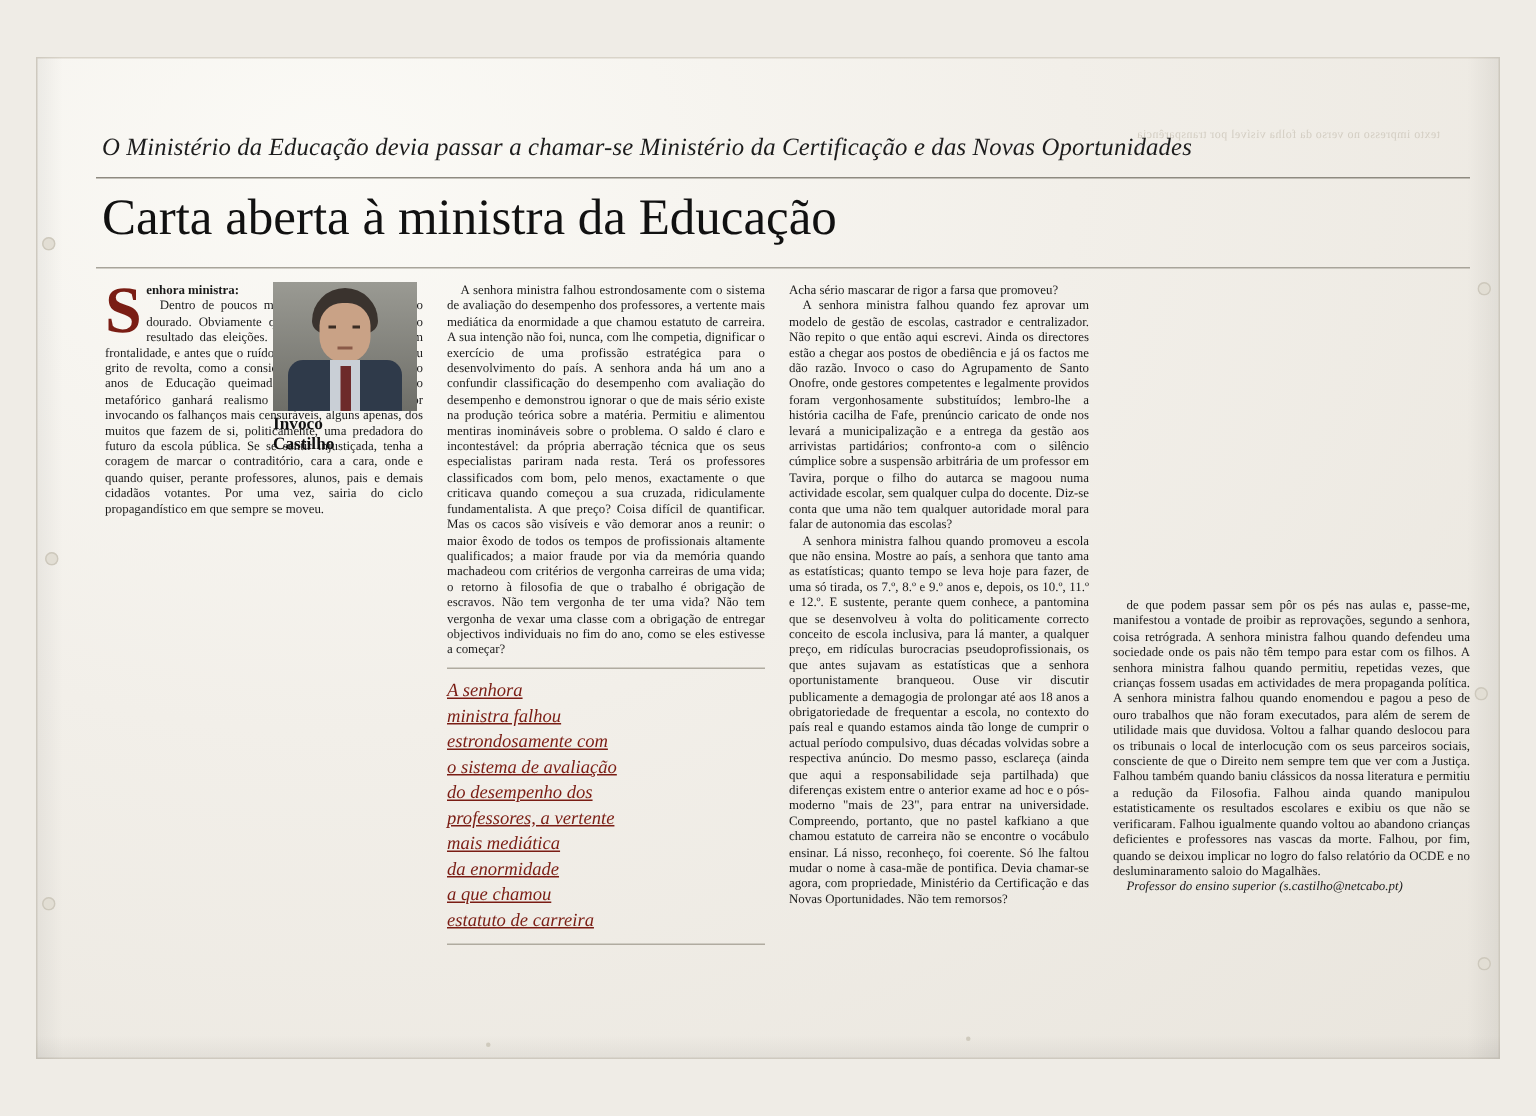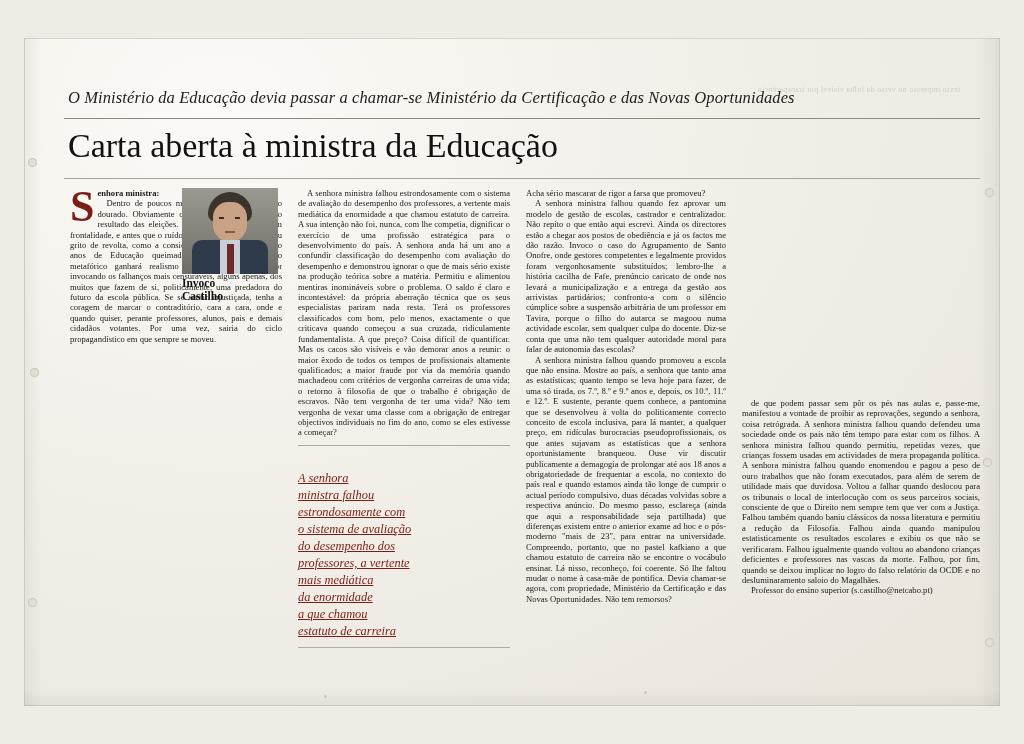--- a/index.html
+++ b/index.html
@@ -87,29 +87,29 @@
   .author .ph .jacket{position:absolute;left:10px;top:52px;width:76px;height:36px;background:#2f3a4a;border-radius:10px 10px 0 0;}
   .author .ph .shirt{position:absolute;left:38px;top:52px;width:20px;height:34px;background:#c9cfd6;transform:rotate(0deg);}
   .author .ph .tie{position:absolute;left:45px;top:56px;width:7px;height:30px;background:#6d2a2a;}
   .author .name{
     margin-top:3px;font-weight:700;font-size:11.5px;line-height:12.5px;color:#111;
   }
 
   
   .pull{
     margin-top:7px;border-top:1px solid #b0aba0;border-bottom:1px solid #b0aba0;
-    padding:24px 0 7px 0;
+    padding:6px 0 7px 0;
     color:#7a1d14;font-style:italic;font-size:12.4px;line-height:17px;
     text-indent:0;
   }
   .pull span{ text-decoration:underline; }
 
   .c4 .body{position:absolute;left:0;top:210px;width:238px;}
   .c4 .body p{margin:0;text-indent:9px;}
-  .sig{}
+  .sig{font-style:italic;}
 
   
   .hole{position:absolute;width:9px;height:9px;border-radius:50%;background:#e2ded4;box-shadow:0 0 0 1px #cdc8bc inset;}
   .dot{position:absolute;width:3px;height:3px;border-radius:50%;background:#cfcabd;}
 </style>
 </head>
 <body>
 
 <div class="page">
   <div class="paper">

